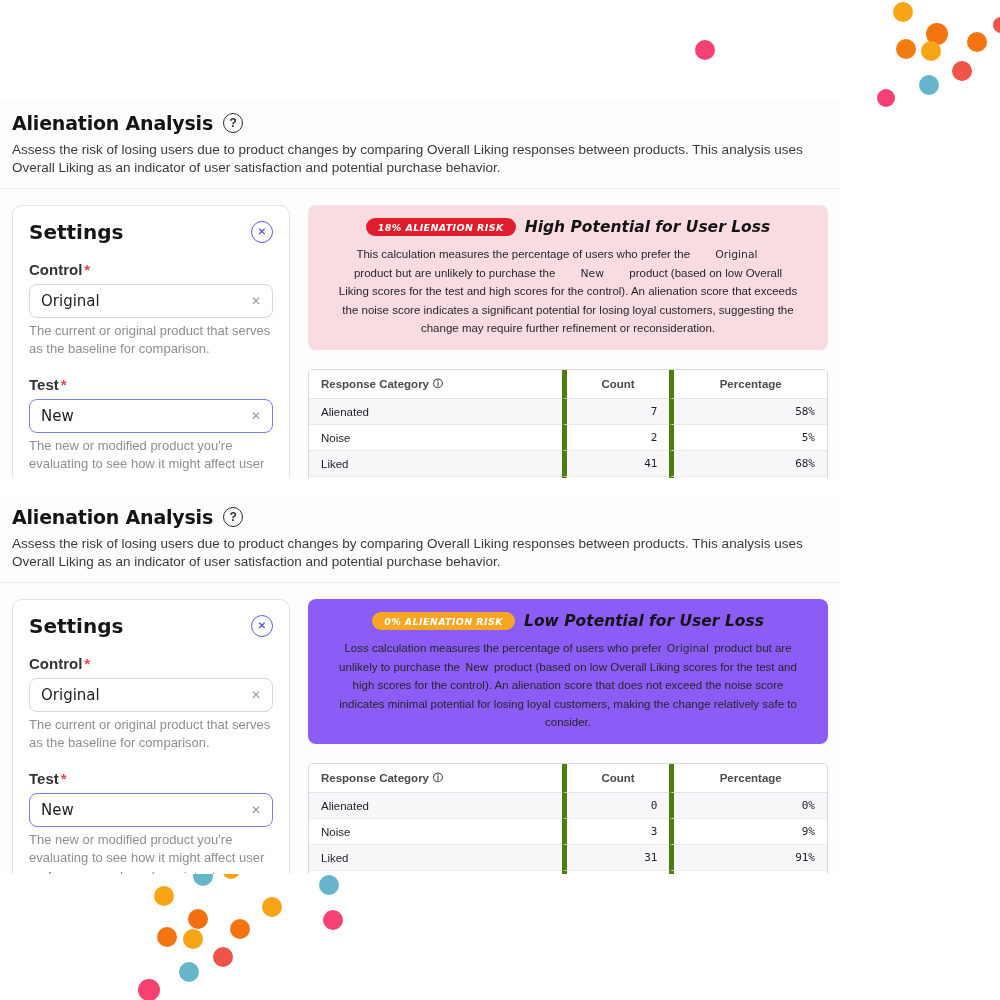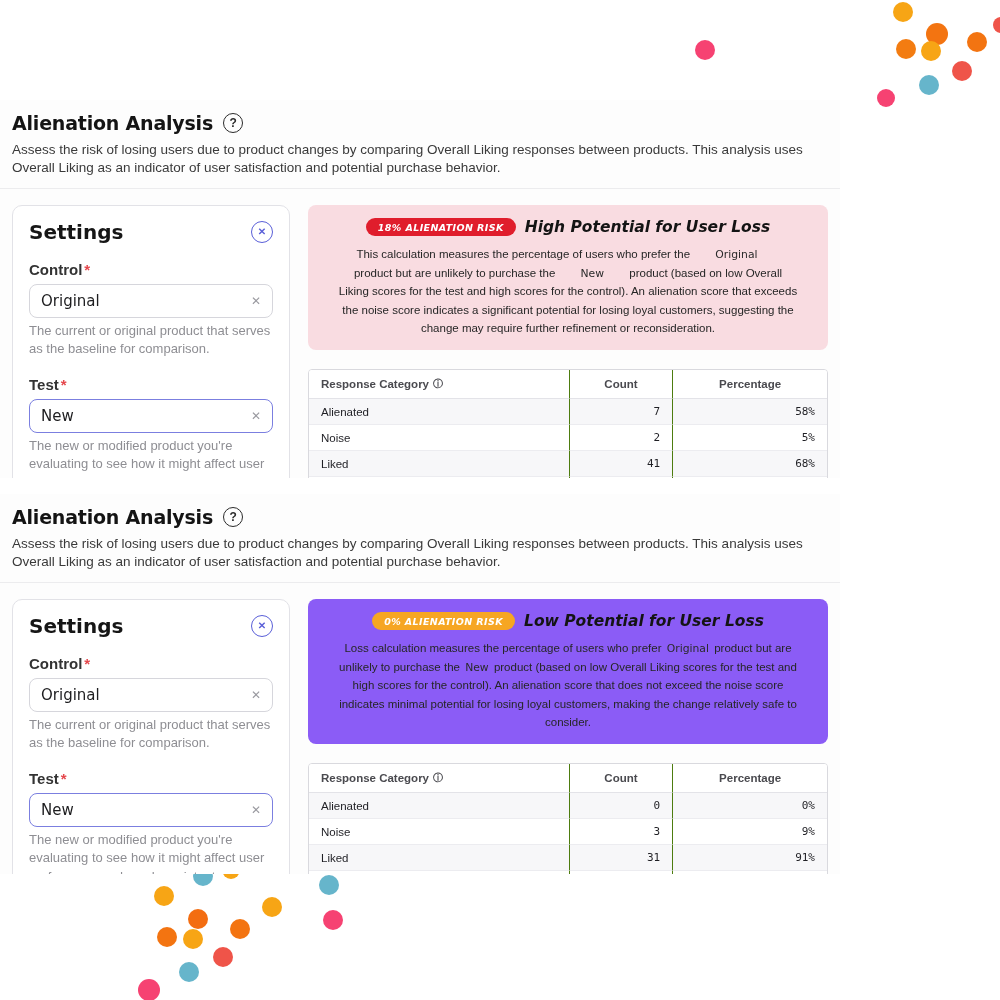--- a/index.html
+++ b/index.html
@@ -75,21 +75,21 @@
   
   .data-table {
     margin-top:19px; width:100%; border-collapse:separate; border-spacing:0;
     border:1px solid #d9d9de; border-radius:4px; overflow:hidden; background:#fff;
   }
   .data-table th {
     font-size:11.5px; font-weight:700; color:#4a4a4f; text-align:center;
     padding:7px 12px; background:#fff; border-bottom:1px solid #e3e3e8;
   }
   .data-table th.th-cat { text-align:left; }
-  .data-table th + th, .data-table td + td { border-left:1px solid #4d7c0f; }
+  .data-table th + th, .data-table td + td { border-left:5px solid #4d7c0f; }
   .data-table td {
     font-size:11.5px; color:#1f1f24; padding:6px 12px;
     border-bottom:1px solid #ececf0;
   }
   .data-table tbody tr:nth-child(odd) { background:#f7f7f9; }
   .data-table tbody tr:last-child td { border-bottom:none; }
   .data-table td.num {
     text-align:right; font-family:"DejaVu Sans Mono", monospace; font-size:11px;
   }
   .info-icon { font-size:10px; color:#4a4a4f; margin-left:4px; vertical-align:1px; cursor:pointer; }

